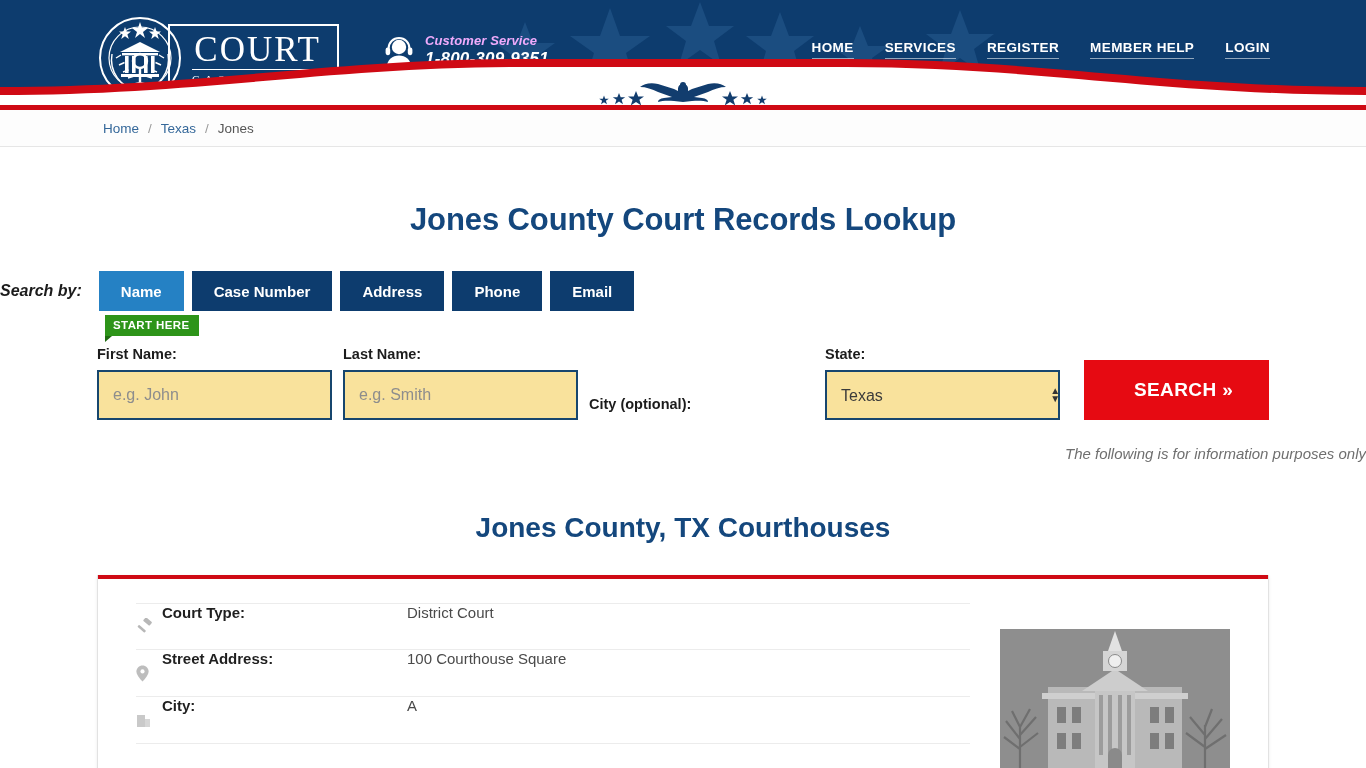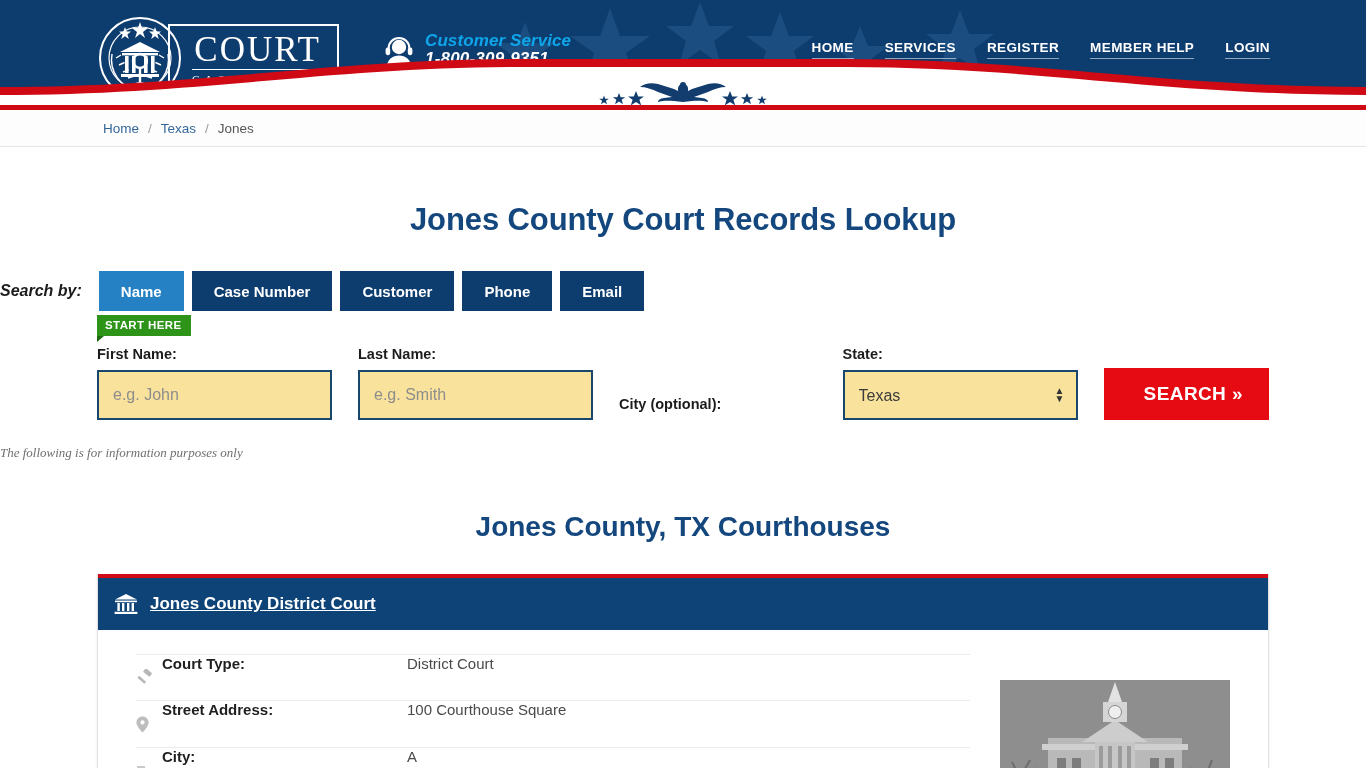--- a/index.html
+++ b/index.html
@@ -56,22 +56,22 @@
     padding-top: 3px;
     line-height: 13px;
   }
   .cs-block {
     position: absolute;
     left: 383px; top: 33px;
     display: flex; align-items: center; gap: 10px;
   }
   .cs-icon { width: 32px; height: 33px; }
   .cs-label {
-    color: #0ea5e9;
-    font-size: 17px;
+    color: #f0abfc;
+    font-size: 13px;
     font-style: italic;
     font-weight: bold;
     line-height: 15px;
     letter-spacing: .1px;
   }
   .cs-phone {
     color: #ffffff;
     font-size: 17px;
     font-style: italic;
     font-weight: bold;
@@ -160,40 +160,40 @@
   .tab:last-child { margin-right: 15px; }
 
   .form-wrap {
     position: relative;
     margin: 0 auto;
     width: 1172px;
     padding-top: 14px;
   }
   .start-badge {
     position: absolute;
-    left: 0; top: 4px;
+    left: 8px; top: 4px;
     background: #2d9419;
     color: #ffffff;
     font-size: 11.5px;
     font-weight: bold;
     letter-spacing: .4px;
     padding: 4px 9px 4px 8px;
     line-height: 13px;
   }
   .start-badge::after {
     content: "";
     position: absolute;
     left: 0; bottom: -6px;
     border-left: 7px solid #1e6b10;
     border-bottom: 6px solid transparent;
   }
   .fields {
     display: flex;
     align-items: flex-end;
-    gap: 26px;
+    gap: 11px;
     padding-top: 21px;
   }
   .field { display: flex; flex-direction: column; }
   .field-label {
     color: #1c1c1c;
     font-size: 14.5px;
     font-weight: bold;
     margin-bottom: 8px;
   }
   .field input, .field select {
@@ -222,38 +222,37 @@
     position: absolute;
     right: 13px; top: 50%;
     transform: translateY(-50%);
     pointer-events: none;
     color: #333;
     font-size: 10px;
     line-height: 8px;
     text-align: center;
   }
   .search-btn {
-    width: 192px; height: 52px;
+    width: 192px; height: 60px;
     background: #e60a12;
     border: none;
     color: #ffffff;
     font-size: 19px;
     font-weight: bold;
     letter-spacing: .4px;
     cursor: pointer;
     font-family: "Liberation Sans", sans-serif;
     padding-left: 20px;
   }
   .disclaimer {
     margin-top: 25px;
-    text-align: left;
+    text-align: right;
     color: #6f6f6f;
-    font-size: 13px;
+    font-size: 15px;
     font-style: italic;
-    font-family: Liberation Serif, serif;
   }
   h2.section-title {
     margin: 12px;
     padding-top: 38px;
     text-align: center;
     color: #14477d;
     font-size: 28px;
     font-weight: bold;
   }
 
@@ -424,21 +423,21 @@
 </div>
 
 <div class="main">
 
   <h1 class="page-title">Jones County Court Records Lookup</h1>
 
   <div class="searchby-row">
     <span class="searchby-label">Search by:</span>
     <button class="tab active">Name</button>
     <button class="tab">Case Number</button>
-    <button class="tab">Customer</button>
+    <button class="tab">Address</button>
     <button class="tab">Phone</button>
     <button class="tab">Email</button>
   </div>
 
   <div class="form-wrap">
     <div class="start-badge">START HERE</div>
 
     <div class="fields">
       <div class="field f-first">
         <label class="field-label">First Name:</label>
@@ -467,34 +466,20 @@
       <button class="search-btn">SEARCH  »</button>
     </div>
   </div>
 
   <div class="disclaimer">The following is for information purposes only</div>
 
   <h2 class="section-title">Jones County, TX Courthouses</h2>
 
   <div class="card">
     <div class="card-accent"></div>
-    <div class="card-head">
-      <svg class="bank-icon" viewBox="0 0 24 22">
-        <g fill="#ffffff">
-          <polygon points="12,1 23,6.5 1,6.5"></polygon>
-          <rect x="1" y="7.6" width="22" height="1.6"></rect>
-          <rect x="3.4" y="10" width="2.4" height="8"></rect>
-          <rect x="8.0" y="10" width="2.4" height="8"></rect>
-          <rect x="13.0" y="10" width="2.4" height="8"></rect>
-          <rect x="17.6" y="10" width="2.4" height="8"></rect>
-          <rect x="0.6" y="18.8" width="22.8" height="2.2"></rect>
-        </g>
-      </svg>
-      <a href="#">Jones County District Court</a>
-    </div>
 
     <div class="card-body">
       <div class="rows">
 
         <div class="drow">
           <span class="ico">
             <svg width="17" height="17" viewBox="0 0 17 17">
               <g fill="#b7b7b7">
                 <rect x="7.5" y="1.2" width="8.2" height="4.6" rx="1" transform="rotate(40 11.6 3.5)"></rect>
                 <rect x="1.0" y="9.4" width="9.5" height="2.6" rx="1" transform="rotate(40 5.7 10.7)"></rect>

